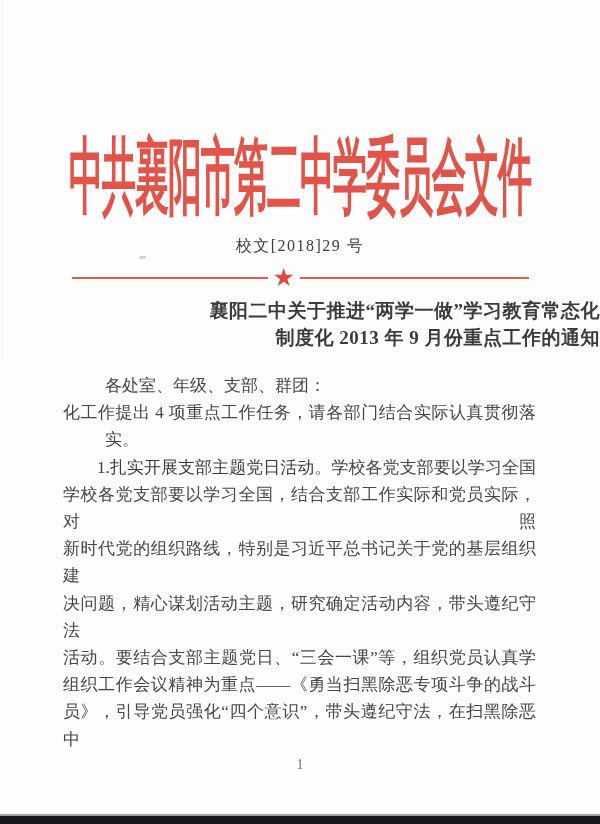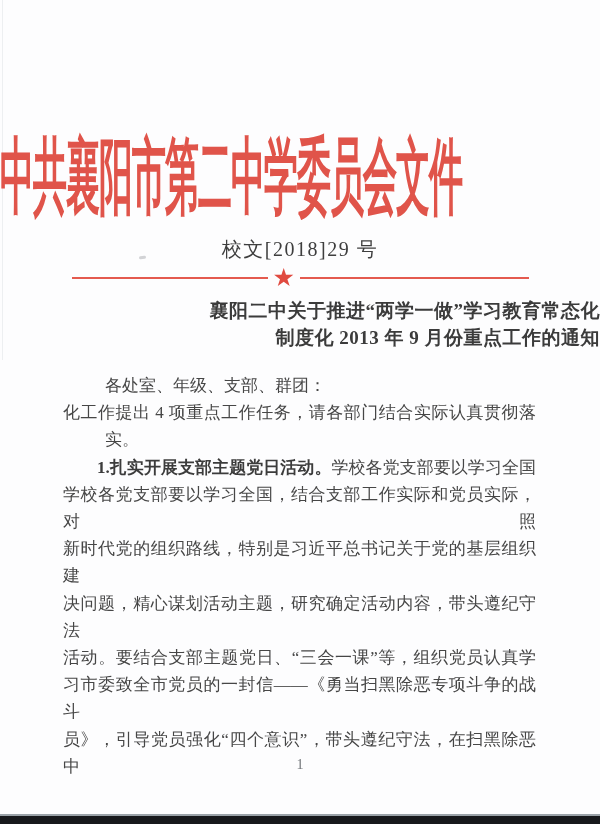--- a/index.html
+++ b/index.html
@@ -28,39 +28,39 @@
     width: 7px; height: 3px;
     background: #d2d3d6;
     transform: rotate(-8deg);
     border-radius: 2px;
   }
   
   .red-head {
     position: absolute;
     top: 122px; left: 0;
     width: 600px;
-    text-align: left;
+    text-align: center;
     height: 90px;
   }
   .red-head .stretch {
     display: inline-block;
     font-size: 34px;
     font-weight: bold;
     letter-spacing: -1px;
     color: #e0544a;
     white-space: nowrap;
     transform: scaleY(2.45);
     transform-origin: center top;
   }
   .doc-number {
     position: absolute;
     top: 236px; left: 0;
     width: 600px;
     text-align: center;
-    font-size: 20px;
+    font-size: 16px;
     letter-spacing: 1.5px;
     color: #3e3e3e;
   }
   
   .rule-row {
     position: absolute;
     top: 264px; left: 72px;
     width: 457px;
     height: 27px;
     display: flex;
@@ -100,21 +100,21 @@
   }
   .line {
     display: block;
     white-space: nowrap;
     text-align: justify;
     text-justify: inter-character;
   }
   .line.fill { text-align-last: justify; white-space: normal; }
   .line.open { text-align-last: left; margin-left: 42px; }
   .line.indent { padding-left: 34px; }
-  .lead-bold { font-weight: bold; color: #3c3c3c; }
+  .lead-bold { font-weight: normal; color: #3c3c3c; }
   .page-number {
     position: absolute;
     top: 757px; left: 0;
     width: 600px;
     text-align: center;
     font-size: 14px;
     color: #6f7377;
   }
   
   .scan-band {
@@ -155,21 +155,21 @@
     <span class="line open">各处室、年级、支部、群团：</span>
 
     <span class="line fill">化工作提出 4 项重点工作任务，请各部门结合实际认真贯彻落</span>
     <span class="line open">实。</span>
 
     <span class="line fill indent"><span class="lead-bold">1.扎实开展支部主题党日活动。</span><span>学校各党支部要以学习全国</span></span>
     <span class="line fill">学校各党支部要以学习全国，结合支部工作实际和党员实际，对照</span>
     <span class="line fill">新时代党的组织路线，特别是习近平总书记关于党的基层组织建</span>
     <span class="line fill">决问题，精心谋划活动主题，研究确定活动内容，带头遵纪守法</span>
     <span class="line fill">活动。要结合支部主题党日、“三会一课”等，组织党员认真学</span>
-    <span class="line fill">习市委致全市党员的一封信——《勇当扫黑除恶专项斗争的战斗</span>
+    <span class="line fill">组织工作会议精神为重点——《勇当扫黑除恶专项斗争的战斗</span>
     <span class="line fill">员》，引导党员强化“四个意识”，带头遵纪守法，在扫黑除恶中</span>
   </div>
 
   <div class="page-number">1</div>
 
   <div class="scan-band"></div>
 
 </div>
 
 </body></html>

